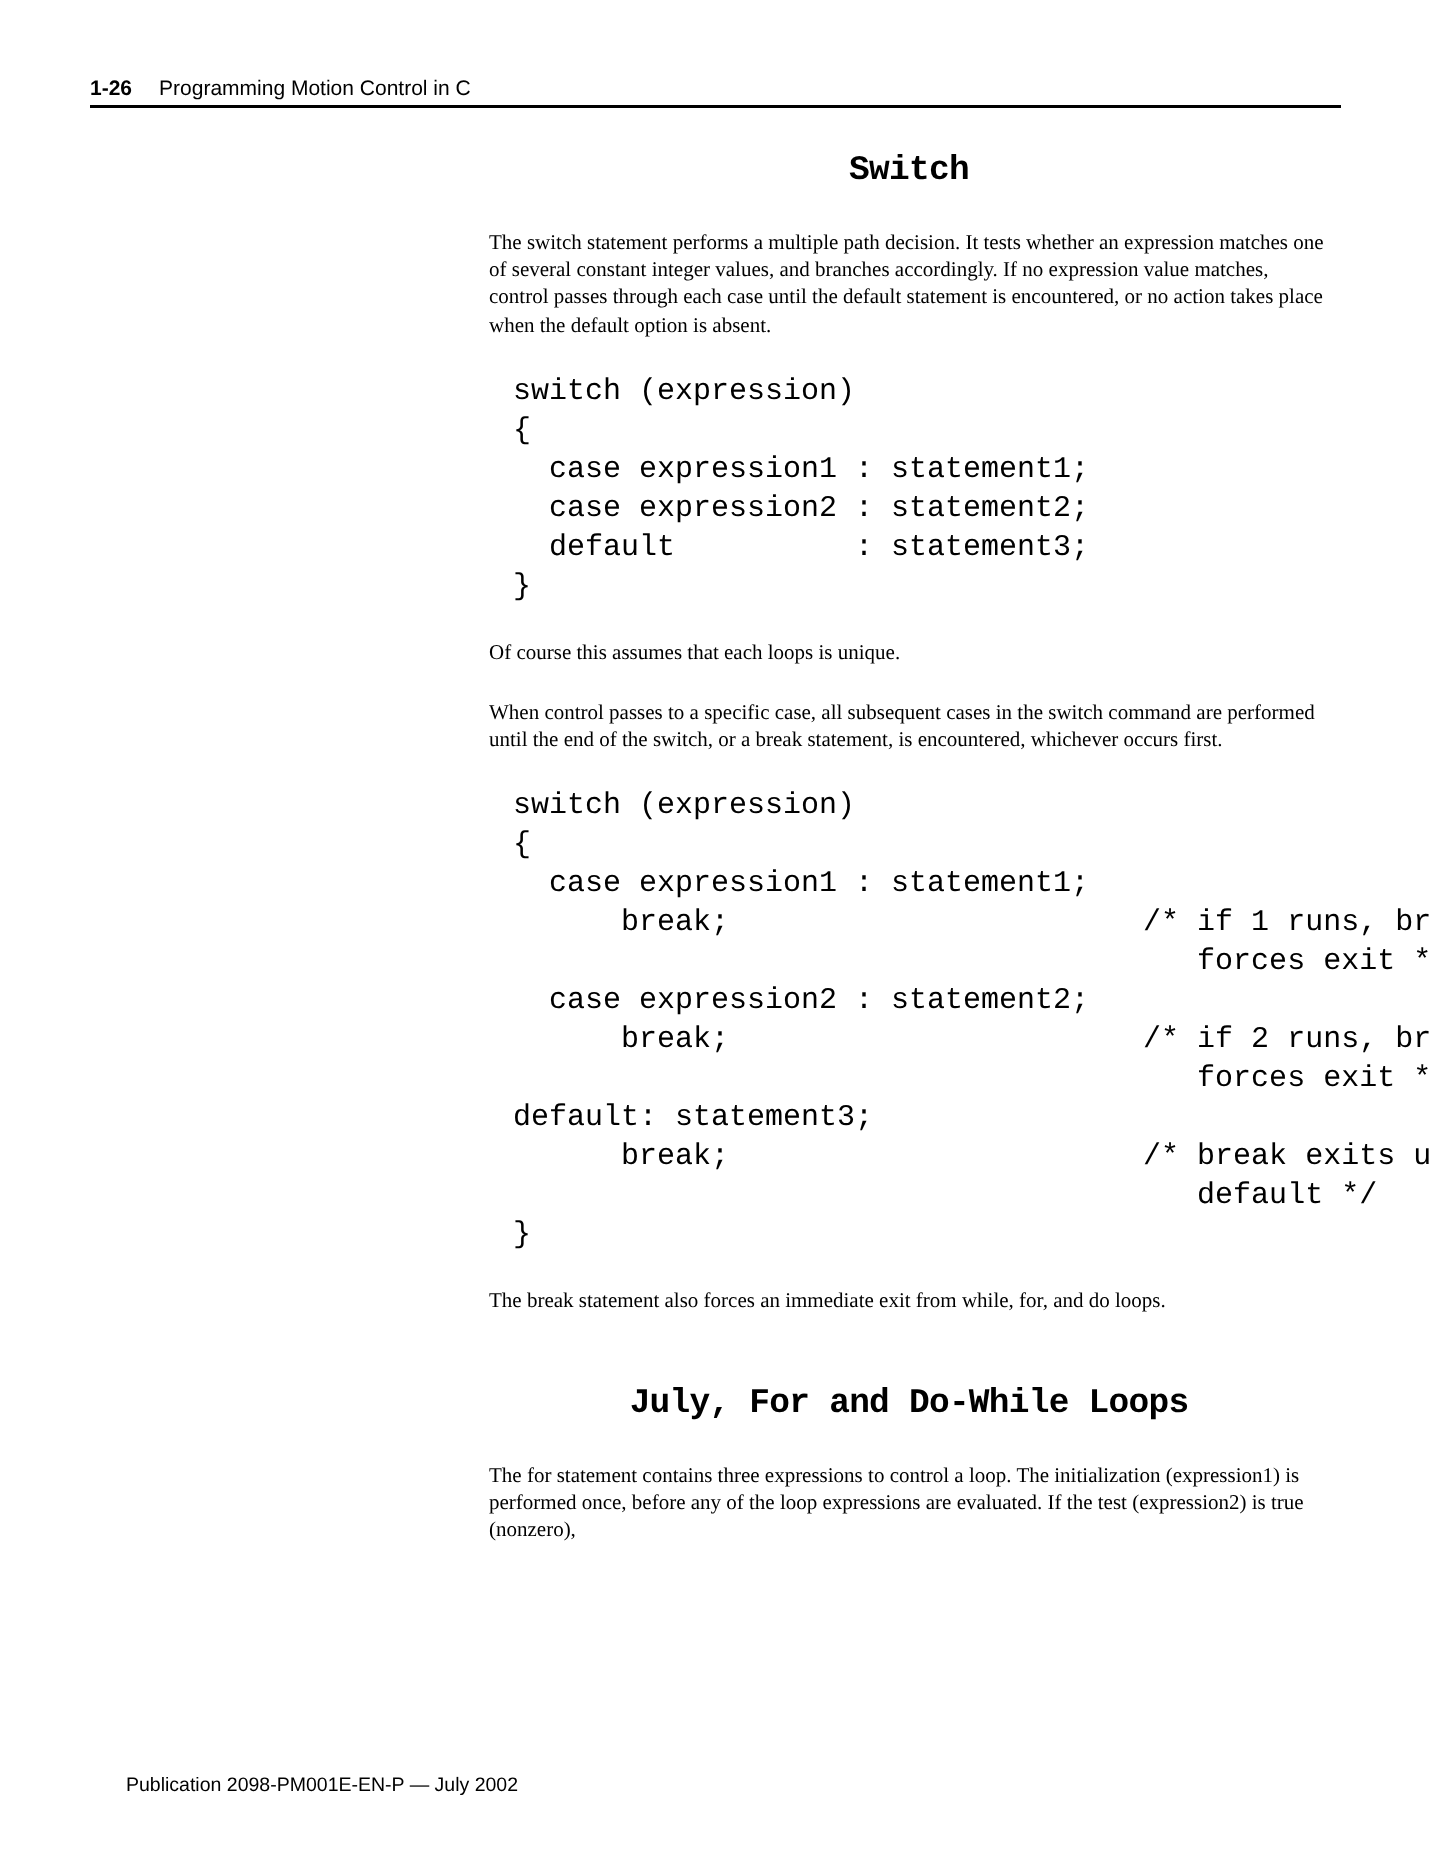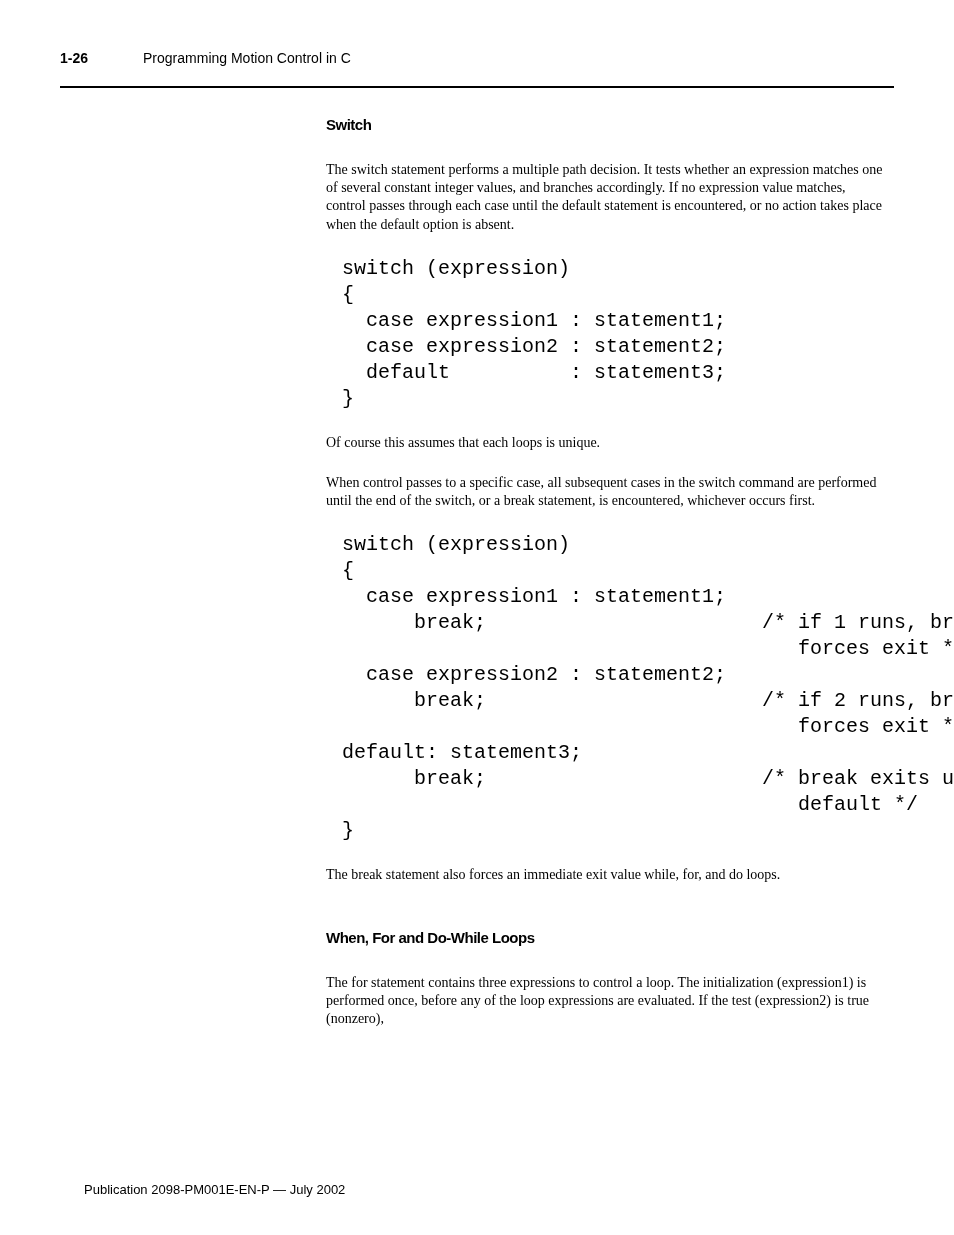--- a/index.html
+++ b/index.html
@@ -12,45 +12,45 @@
     height: 1235px;
     position: relative;
   }
   .page {
     padding: 50px 60px 40px 60px;
   }
   .header {
     display: flex;
     align-items: baseline;
     border-bottom: 2px solid #000;
-    padding-bottom: 20px;
+    padding-bottom: 4px;
     margin-bottom: 28px;
-    gap: 37px;
   }
   .page-num {
     font-family: "Helvetica Neue", Helvetica, Arial, sans-serif;
     font-weight: bold;
     font-size: 14px;
     margin-right: 18px;
   }
   .header-title {
     font-family: "Helvetica Neue", Helvetica, Arial, sans-serif;
     font-size: 14px;
     font-weight: 400;
   }
   .content {
     margin-left: 266px;
     margin-right: 8px;
   }
   h2 {
-    font-family: Liberation Sans, sans-serif;
+    font-family: Liberation Mono, monospace;
     font-weight: bold;
-    font-size: 15px;
+    font-size: 23px;
     margin: 0 0 28px 0;
     letter-spacing: -0.5px;
+    text-align: center;
   }
   p {
     font-size: 14px;
     line-height: 1.3;
     margin: 0 0 22px 0;
   }
   pre {
     font-family: "Courier New", Courier, monospace;
     font-size: 20px;
     line-height: 1.3;
@@ -101,23 +101,23 @@
       break;                       /* if 1 runs, break
                                       forces exit */
   case expression2 : statement2;
       break;                       /* if 2 runs, break
                                       forces exit */
 default: statement3;
       break;                       /* break exits upon
                                       default */
 }</pre>
 
-    <p>The break statement also forces an immediate exit value while, for, and do loops.</p>
+    <p>The break statement also forces an immediate exit from while, for, and do loops.</p>
 
-    <h2 class="section-gap">When, For and Do-While Loops</h2>
+    <h2 class="section-gap">July, For and Do-While Loops</h2>
 
 
 
     <p>The for statement contains three expressions to control a loop. The initialization (expression1) is performed once, before any of the loop expressions are evaluated. If the test (expression2) is true (nonzero),</p>
 
   </div>
 
   <div class="footer">Publication 2098-PM001E-EN-P — July 2002</div>
 </div>
 

